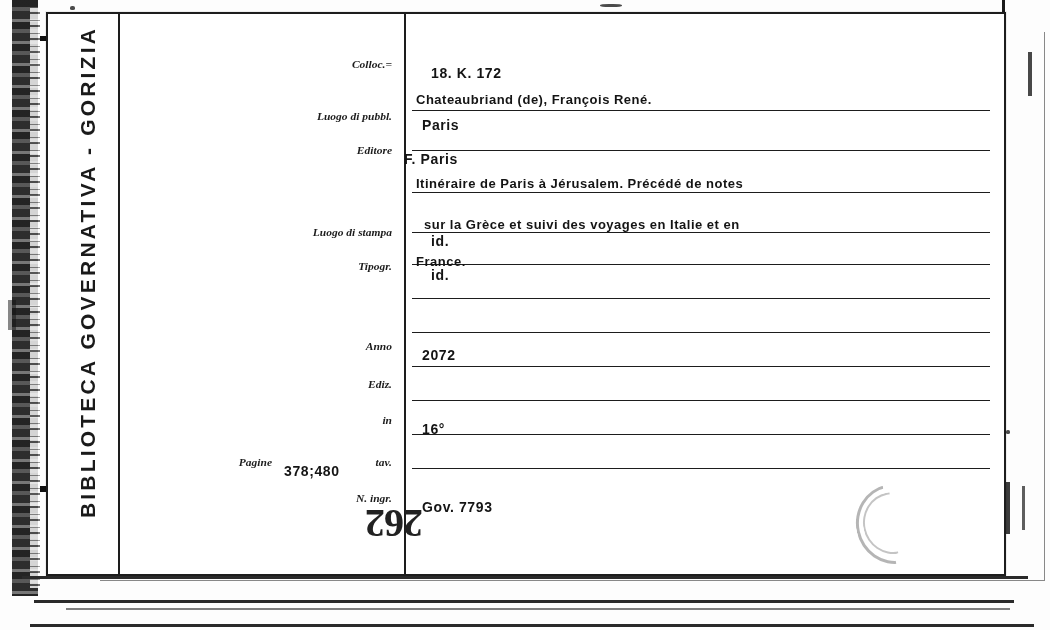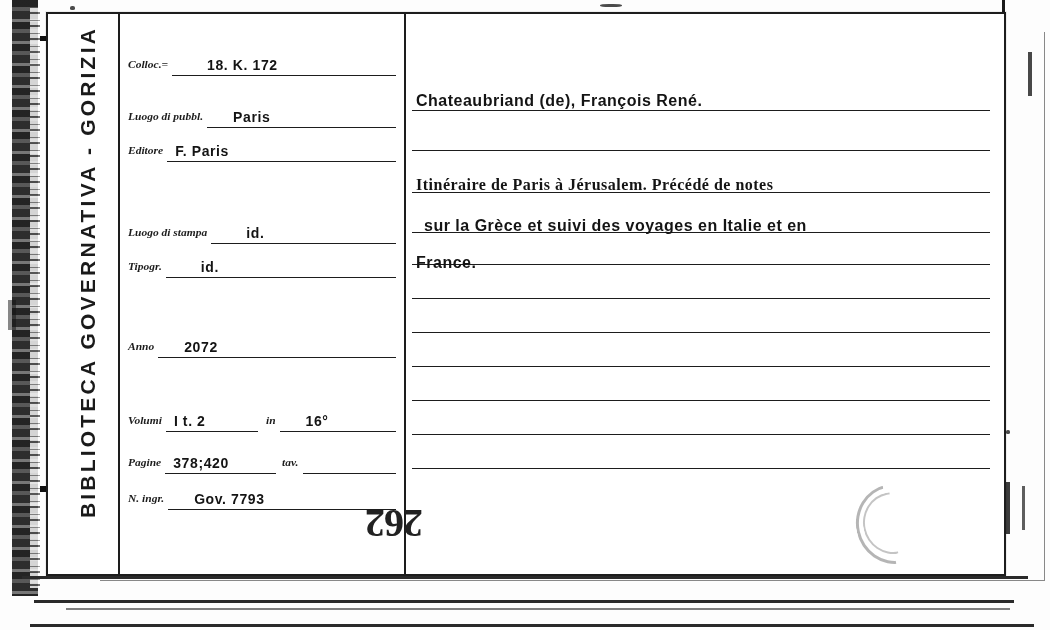--- a/index.html
+++ b/index.html
@@ -123,21 +123,22 @@
     left: 72px;
     top: 0;
     width: 284px;
     height: 100%;
   }
   .field {
     position: absolute;
     left: 8px;
     height: 26px;
     display: flex;
-    align-items: flex-start;
+    align-items: flex-end;
+    flex-direction: column;
   }
   .field .lbl {
     font-family: "Liberation Serif", serif;
     font-style: italic;
     font-weight: bold;
     font-size: 11.5px;
     color: #1c1c1c;
     white-space: nowrap;
     transform: scaleY(.92);
     padding-bottom: 2px;
@@ -176,21 +177,21 @@
     left: 4px;
     right: 14px;
     border-bottom: 1.4px solid #1d1d1d;
     height: 0;
   }
   .ttext {
     position: absolute;
     left: 8px;
     font-family: "Liberation Sans", sans-serif;
     font-weight: bold;
-    font-size: 16px;
+    font-size: 13px;
     letter-spacing: .5px;
     color: #141414;
     white-space: nowrap;
   }
 
   
   .handwritten {
     position: absolute;
     left: 246px;
     top: 486px;
@@ -305,38 +306,38 @@
         </span>
       </div>
 
       <div class="field" style="top:326px;width:268px;">
         <span class="lbl">Anno</span>
         <span class="rule">
           <span class="val">2072</span>
         </span>
       </div>
 
-
-      <div class="field" style="top:400px;width:130px;">
-        <span class="lbl">Volumi</span>
-        <span class="rule">
-          <span class="val shift-left">I t. 2</span>
-        </span>
-      </div>
+      <div class="field" style="top:364px;width:268px;">
+        <span class="lbl">Ediz.</span>
+        <span class="rule">
+          <span class="val"></span>
+        </span>
+      </div>
+
       <div class="field" style="top:400px;left:146px;width:130px;">
         <span class="lbl">in</span>
         <span class="rule">
           <span class="val">16°</span>
         </span>
       </div>
 
       <div class="field" style="top:442px;width:148px;">
         <span class="lbl">Pagine</span>
         <span class="rule">
-          <span class="val shift-left">378;420</span>
+          <span class="val shift-left">378;480</span>
         </span>
       </div>
       <div class="field" style="top:442px;left:162px;width:114px;">
         <span class="lbl">tav.</span>
         <span class="rule"></span>
       </div>
 
       <div class="field" style="top:478px;width:268px;">
         <span class="lbl">N. ingr.</span>
         <span class="rule">
@@ -348,21 +349,21 @@
     </div>
 
     <div class="titleblock">
 
       <div class="tline" style="top:96px;"></div>
       <div class="ttext" style="top:78px;">Chateaubriand (de), François René.</div>
 
       <div class="tline" style="top:136px;"></div>
       <div class="tline" style="top:178px;"></div>
 
-      <div class="ttext" style="top:162px;font-family:Liberation Serif, serif;">Itinéraire de Paris à Jérusalem. Précédé de notes</div>
+      <div class="ttext" style="top:162px;">Itinéraire de Paris à Jérusalem. Précédé de notes</div>
       <div class="tline" style="top:218px;"></div>
 
       <div class="ttext" style="top:203px;margin-left:8px;">sur la Grèce et suivi des voyages en Italie et en</div>
       <div class="tline" style="top:250px;"></div>
 
       <div class="ttext" style="top:240px;">France.</div>
       <div class="tline" style="top:284px;"></div>
 
       <div class="tline" style="top:318px;"></div>
       <div class="tline" style="top:352px;"></div>

